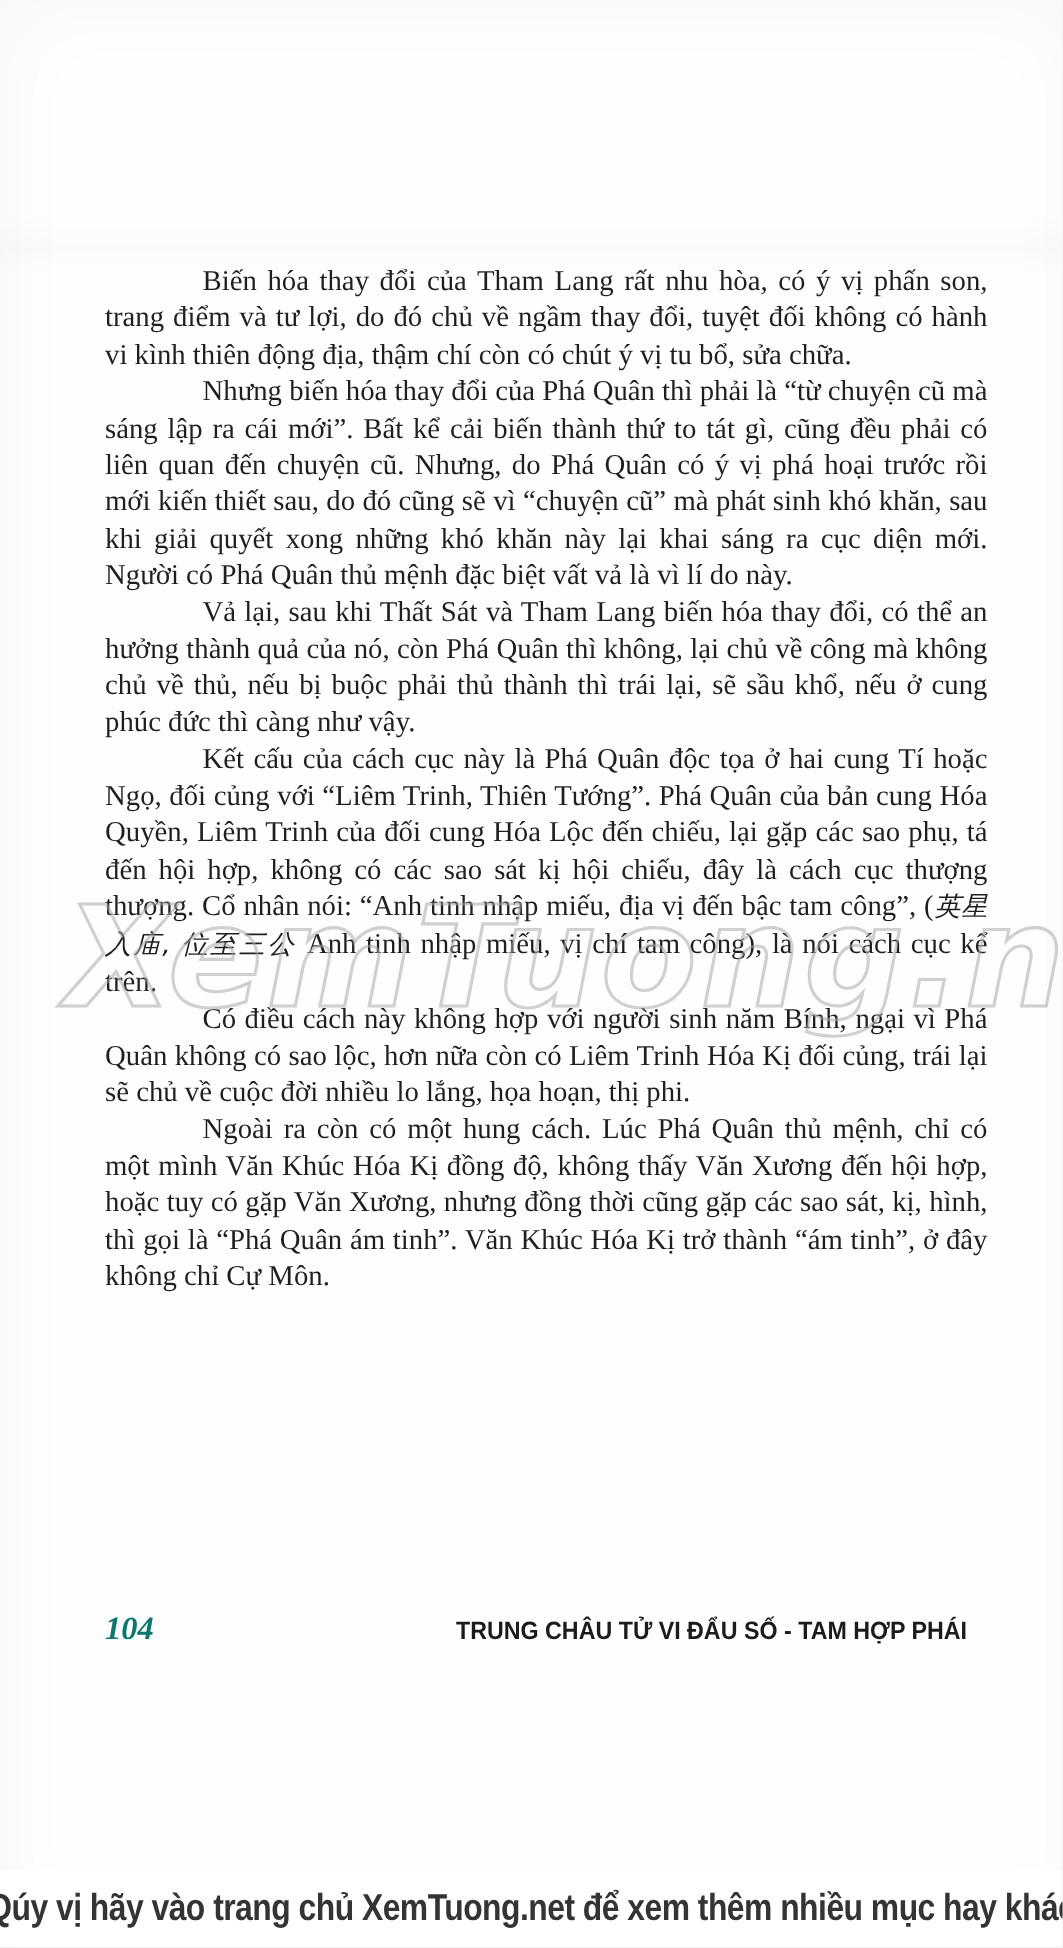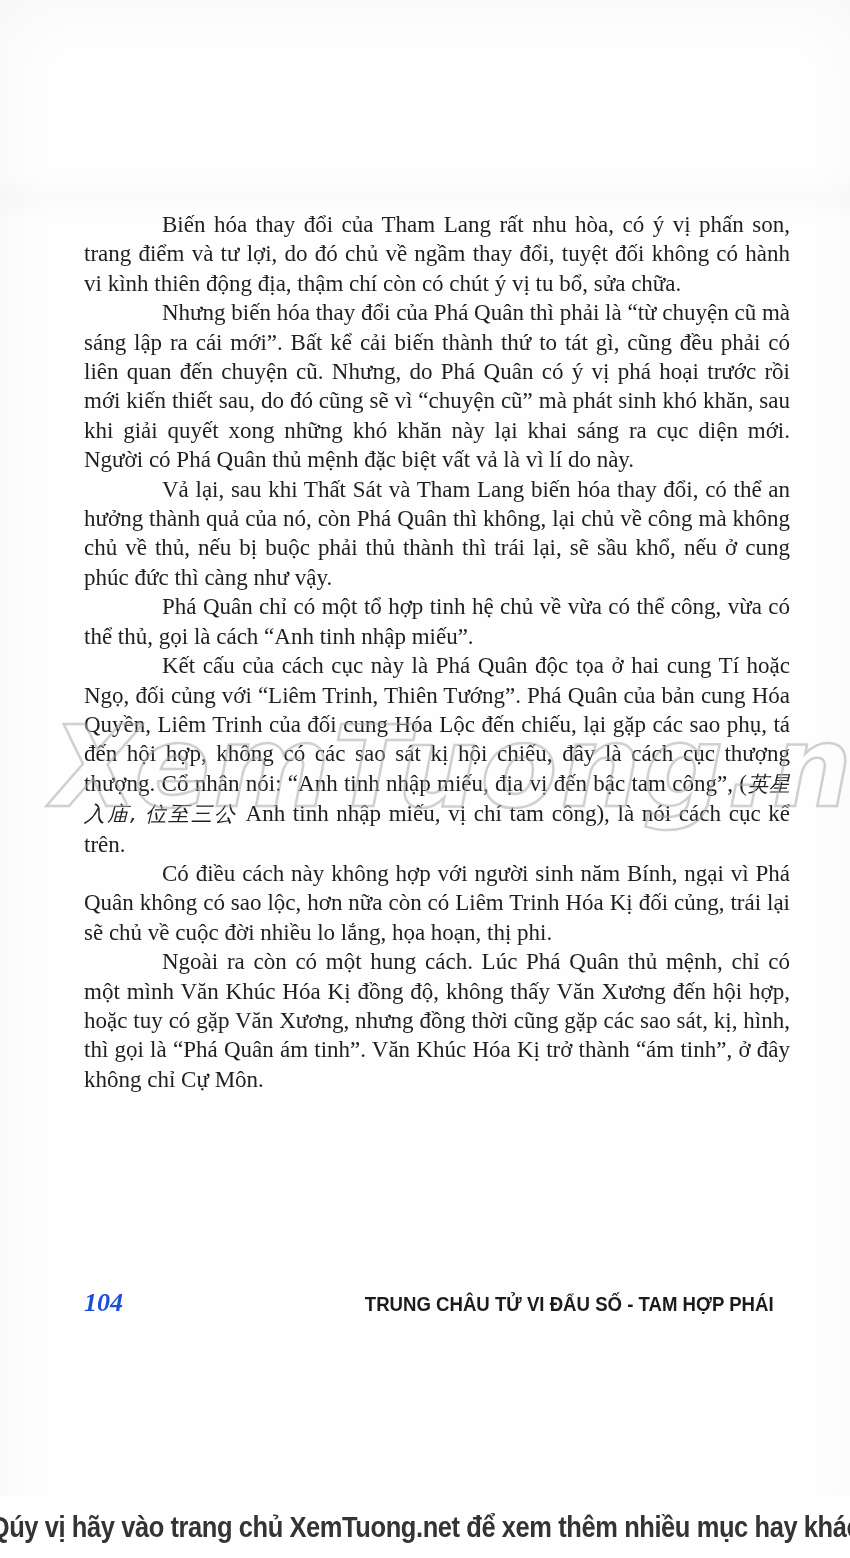--- a/index.html
+++ b/index.html
@@ -59,21 +59,21 @@
     left:84px;top:1288px;width:690px;
     display:flex;
     justify-content:space-between;
     align-items:baseline;
     z-index:1;
   }
   .page-number{
     font-style:italic;
     font-weight:bold;
     font-size:26px;
-    color:#1d4ed8;
+    color:#0f766e;
   }
   .running-title{
     font-family:"Liberation Sans","DejaVu Sans",sans-serif;
     font-weight:bold;
     font-size:20px;
     color:#1b1b1b;
     transform:scaleX(0.93);
     transform-origin:right center;
     white-space:nowrap;
   }
@@ -102,21 +102,20 @@
 <body>
 
 <div class="page">
 
   <div class="scan-noise"></div>
 
   <div class="text-block">
       <p><span>Biến hóa thay đổi của Tham Lang rất nhu hòa, có ý vị phấn son, trang điểm và tư lợi, do đó chủ về ngầm thay đổi, tuyệt đối không có hành vi kình thiên động địa, thậm chí còn có chút ý vị tu bổ, sửa chữa.</span></p>
       <p><span>Nhưng biến hóa thay đổi của Phá Quân thì phải là “từ chuyện cũ mà sáng lập ra cái mới”. Bất kể cải biến thành thứ to tát gì, cũng đều phải có liên quan đến chuyện cũ. Nhưng, do Phá Quân có ý vị phá hoại trước rồi mới kiến thiết sau, do đó cũng sẽ vì “chuyện cũ” mà phát sinh khó khăn, sau khi giải quyết xong những khó khăn này lại khai sáng ra cục diện mới. Người có Phá Quân thủ mệnh đặc biệt vất vả là vì lí do này.</span></p>
       <p><span>Vả lại, sau khi Thất Sát và Tham Lang biến hóa thay đổi, có thể an hưởng thành quả của nó, còn Phá Quân thì không, lại chủ về công mà không chủ về thủ, nếu bị buộc phải thủ thành thì trái lại, sẽ sầu khổ, nếu ở cung phúc đức thì càng như vậy.</span></p>
-      <p><span>Phá Quân chỉ có một tổ hợp tinh hệ chủ về vừa có thể công, vừa có thể thủ, gọi là cách “Anh tinh nhập miếu”.</span></p>
       <p><span>Kết cấu của cách cục này là Phá Quân độc tọa ở hai cung Tí hoặc Ngọ, đối củng với “Liêm Trinh, Thiên Tướng”. Phá Quân của bản cung Hóa Quyền, Liêm Trinh của đối cung Hóa Lộc đến chiếu, lại gặp các sao phụ, tá đến hội hợp, không có các sao sát kị hội chiếu, đây là cách cục thượng thượng. Cổ nhân nói: “Anh tinh nhập miếu, địa vị đến bậc tam công”, (</span><span class="seg-cjk">英星入庙, 位至三公 </span><span class="seg-italic">Anh tinh nhập miếu, vị chí tam công</span><span>), là nói cách cục kể trên.</span></p>
       <p><span>Có điều cách này không hợp với người sinh năm Bính, ngại vì Phá Quân không có sao lộc, hơn nữa còn có Liêm Trinh Hóa Kị đối củng, trái lại sẽ chủ về cuộc đời nhiều lo lắng, họa hoạn, thị phi.</span></p>
       <p><span>Ngoài ra còn có một hung cách. Lúc Phá Quân thủ mệnh, chỉ có một mình Văn Khúc Hóa Kị đồng độ, không thấy Văn Xương đến hội hợp, hoặc tuy có gặp Văn Xương, nhưng đồng thời cũng gặp các sao sát, kị, hình, thì gọi là “Phá Quân ám tinh”. Văn Khúc Hóa Kị trở thành “ám tinh”, ở đây không chỉ Cự Môn.</span></p>
     </div>
 
   <div class="watermark">XemTuong.net</div>
 
   <div class="footer">
     <span class="page-number">104</span>
     <span class="running-title">TRUNG CHÂU TỬ VI ĐẨU SỐ - TAM HỢP PHÁI</span>

